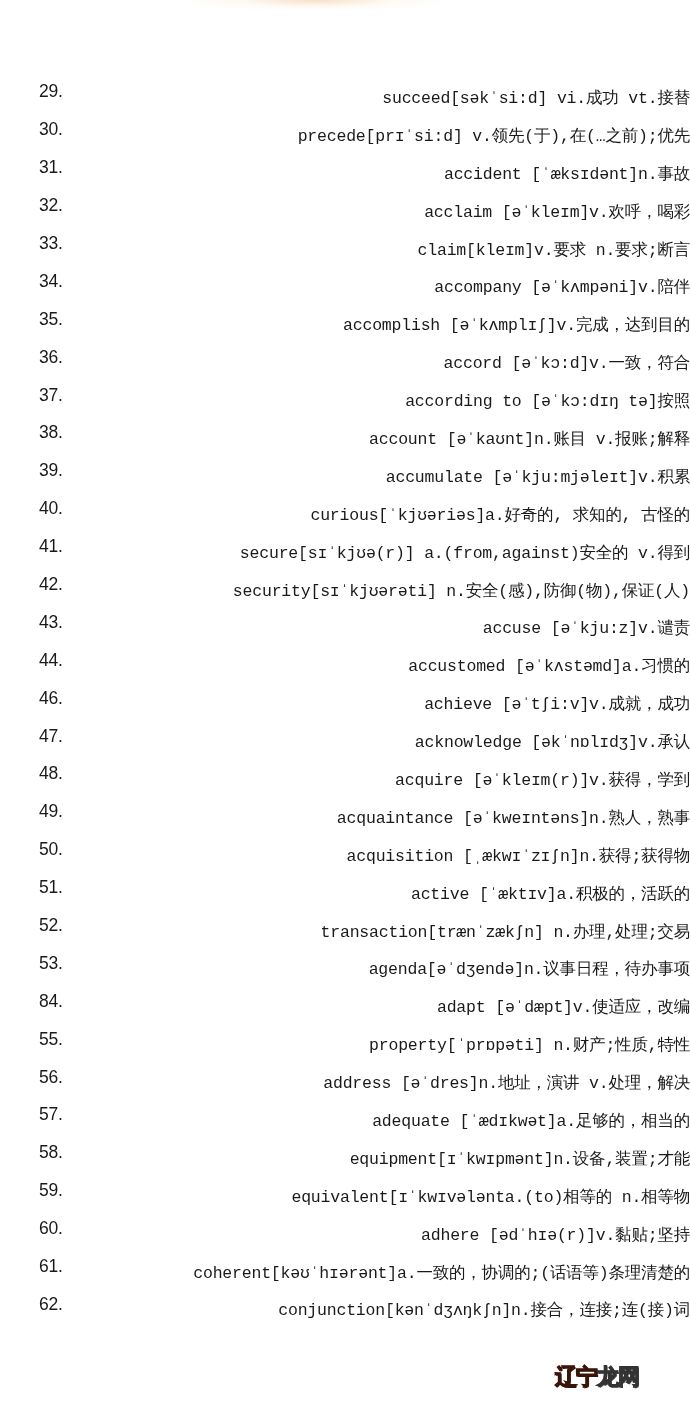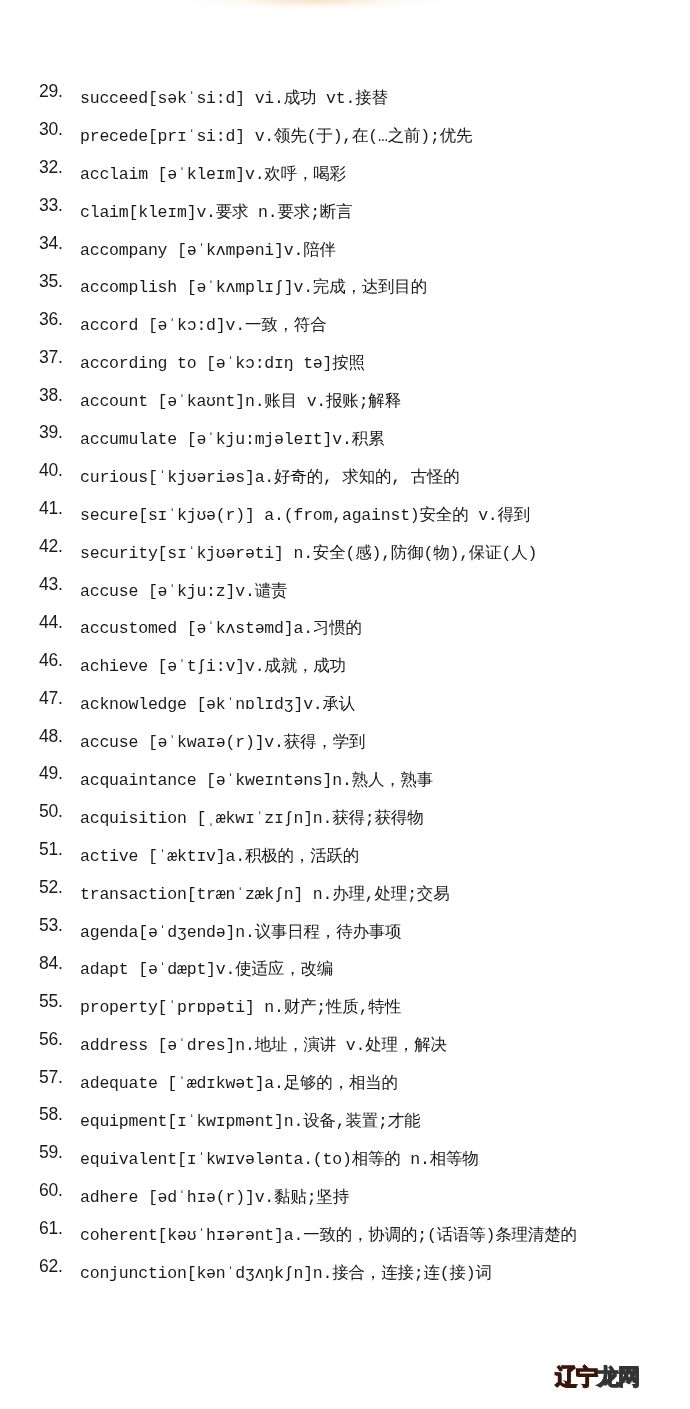--- a/index.html
+++ b/index.html
@@ -32,20 +32,21 @@
       padding: 0;
       list-style: none;
     }
     .vocab-row {
       height: 37.9px;
       display: flex;
       align-items: center;
       white-space: nowrap;
       font-size: 17px;
       letter-spacing: -0.2px;
+      justify-content: space-between;
     }
     .num {
       display: inline-block;
       width: 41px;
       padding-left: 39px;
       font-family: "Liberation Sans", sans-serif;
       font-size: 17.5px;
       color: #1a1a1a;
     }
     .entry {
@@ -83,20 +84,24 @@
 <ol class="vocab-list">
   <li class="vocab-row">
       <span class="num">29.</span>
       <span class="entry">succeed[səkˈsi:d] vi.成功 vt.接替</span>
     </li>
   <li class="vocab-row">
       <span class="num">30.</span>
       <span class="entry">precede[prɪˈsi:d] v.领先(于),在(…之前);优先</span>
     </li>
   <li class="vocab-row">
+      <span class="num">31.</span>
+      <span class="entry">accident [ˈæksɪdənt]n.事故</span>
+    </li>
+  <li class="vocab-row">
       <span class="num">32.</span>
       <span class="entry">acclaim [əˈkleɪm]v.欢呼，喝彩</span>
     </li>
   <li class="vocab-row">
       <span class="num">33.</span>
       <span class="entry">claim[kleɪm]v.要求 n.要求;断言</span>
     </li>
   <li class="vocab-row">
       <span class="num">34.</span>
       <span class="entry">accompany [əˈkʌmpəni]v.陪伴</span>
@@ -144,21 +149,21 @@
   <li class="vocab-row">
       <span class="num">46.</span>
       <span class="entry">achieve [əˈtʃi:v]v.成就，成功</span>
     </li>
   <li class="vocab-row">
       <span class="num">47.</span>
       <span class="entry">acknowledge [əkˈnɒlɪdʒ]v.承认</span>
     </li>
   <li class="vocab-row">
       <span class="num">48.</span>
-      <span class="entry">accuse [əˈkwaɪə(r)]v.获得，学到</span>
+      <span class="entry">acquire [əˈkleɪm(r)]v.获得，学到</span>
     </li>
   <li class="vocab-row">
       <span class="num">49.</span>
       <span class="entry">acquaintance [əˈkweɪntəns]n.熟人，熟事</span>
     </li>
   <li class="vocab-row">
       <span class="num">50.</span>
       <span class="entry">acquisition [ˌækwɪˈzɪʃn]n.获得;获得物</span>
     </li>
   <li class="vocab-row">

